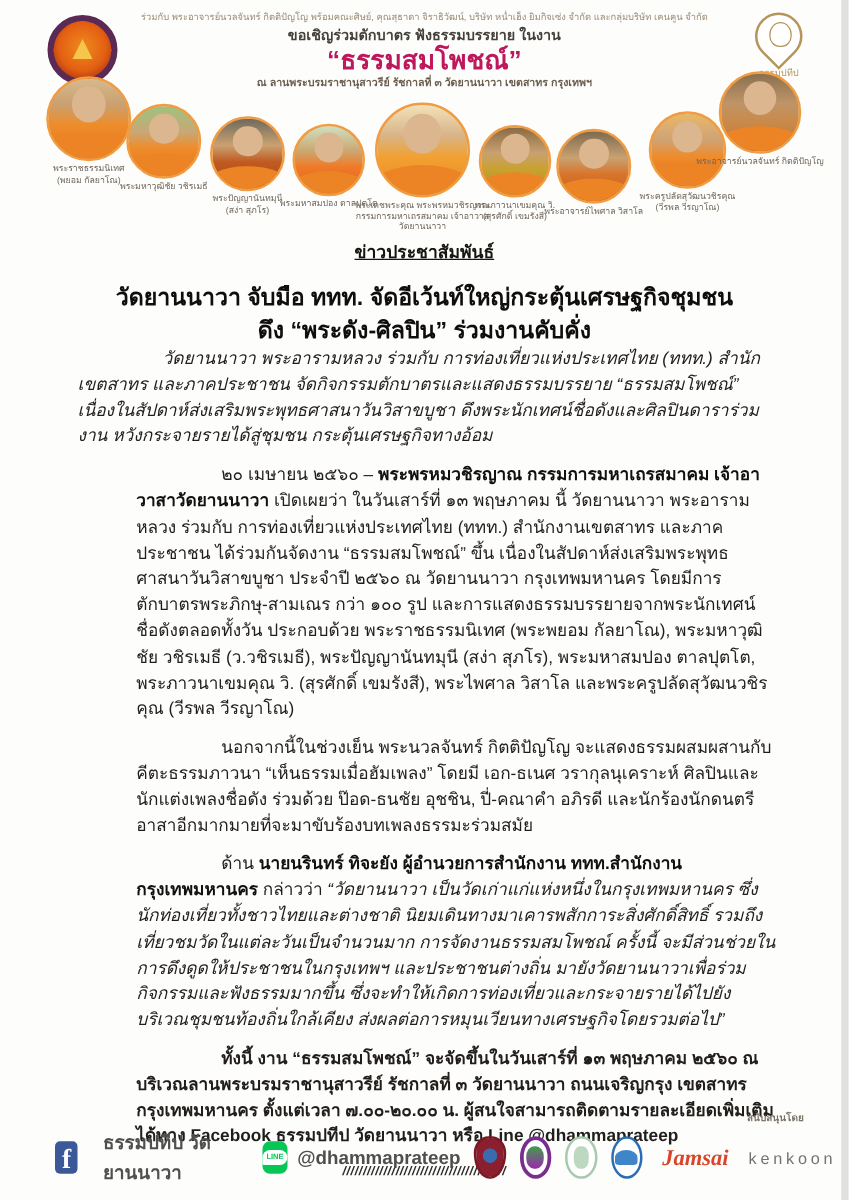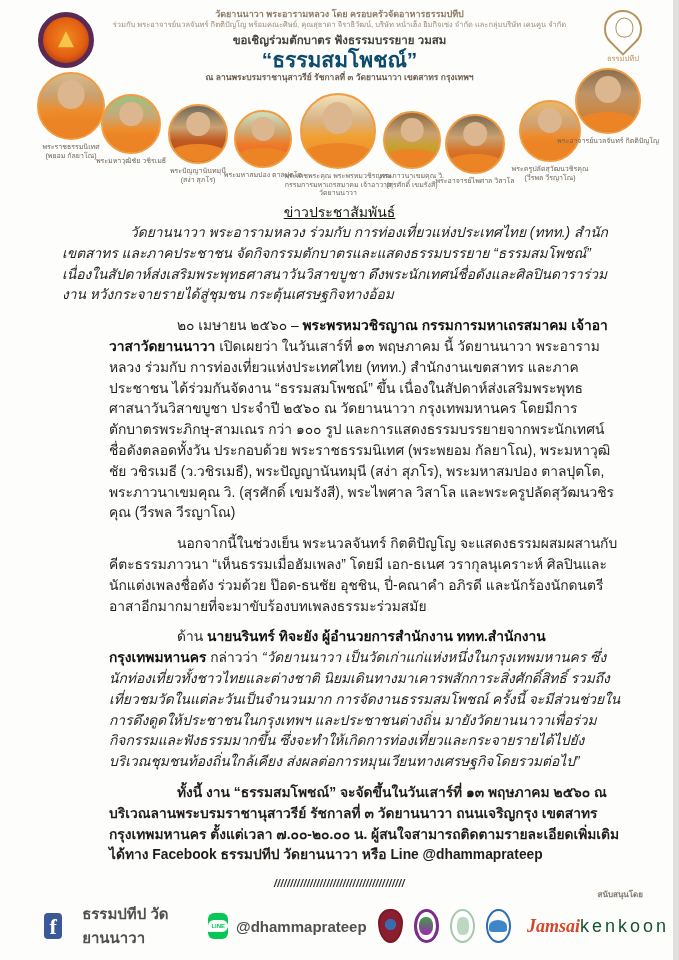--- a/index.html
+++ b/index.html
@@ -12,21 +12,21 @@
     overflow:hidden;
   }
   .page{position:relative;width:679px;height:960px;background:#fdfdfc;}
   .edge-strip{position:absolute;right:0;top:0;width:6px;height:100%;background:#e2e0de;}
 
   
   .header{position:relative;padding-top:9px;text-align:center;}
   .hdr-line1{font-size:9px;line-height:11px;color:#8d7a64;font-weight:bold;}
   .hdr-line2{font-size:7.5px;line-height:10px;color:#9b8a75;text-align:center;}
   .hdr-invite{font-size:11.5px;line-height:15px;font-weight:bold;color:#44403a;margin-top:3px;}
-  .hdr-event{font-size:21px;line-height:24px;font-weight:bold;color:#0c4a6e;}
+  .hdr-event{font-size:21px;line-height:24px;font-weight:bold;color:#be185d;}
   .hdr-date{font-size:13px;line-height:17px;font-weight:bold;color:#3f3a33;}
   .hdr-venue{font-size:8.5px;line-height:11px;font-weight:bold;color:#6b5e4f;}
 
   .seal{position:absolute;left:38px;top:12px;width:56px;height:56px;border-radius:50%;
     background:radial-gradient(circle at 50% 45%, #f08a1e 0%, #e35f12 55%, #b23a10 80%);
     border:5px solid #5a2a55;box-sizing:border-box;}
   .seal .flame{position:absolute;left:50%;top:50%;transform:translate(-50%,-55%);
     width:0;height:0;border-left:8px solid transparent;border-right:8px solid transparent;
     border-bottom:16px solid #f6c64a;}
   .budlogo{position:absolute;right:26px;top:10px;width:60px;text-align:center;}
@@ -52,21 +52,21 @@
   .monk:nth-of-type(2){left:76px;top:27px;width:110px;} .monk:nth-of-type(2) .photo{width:60px;height:60px;background:linear-gradient(180deg,#9fc27e 0%,#c7a878 36%,#ef8c2a 60%,#df751c 100%);}
   .monk:nth-of-type(3){left:143px;top:37px;width:110px;}.monk:nth-of-type(3) .photo{width:60px;height:60px;background:linear-gradient(180deg,#6d6a5e 0%,#c9a171 38%,#c05a20 62%,#a84a18 100%);}
   .monk:nth-of-type(4){left:208px;top:43px;width:110px;}.monk:nth-of-type(4) .photo{width:58px;height:58px;background:linear-gradient(180deg,#cfe0c2 0%,#cba873 36%,#f07a28 60%,#e0621e 100%);}
   .monk:nth-of-type(5){left:283px;top:26px;width:110px;}.monk:nth-of-type(5) .photo{width:76px;height:76px;background:linear-gradient(180deg,#f2e2b8 0%,#d8b488 34%,#f2a032 58%,#e88a24 100%);}
   .monk:nth-of-type(6){left:357px;top:44px;width:110px;}.monk:nth-of-type(6) .photo{width:58px;height:58px;background:linear-gradient(180deg,#8a6a42 0%,#c9a171 38%,#caa12e 62%,#b88a22 100%);}
   .monk:nth-of-type(7){left:420px;top:47px;width:110px;}.monk:nth-of-type(7) .photo{width:60px;height:60px;background:linear-gradient(180deg,#7c6a50 0%,#c9a171 38%,#d8742a 62%,#c05f1e 100%);}
   .monk:nth-of-type(8){left:495px;top:33px;width:110px;}.monk:nth-of-type(8) .photo{width:62px;height:62px;background:linear-gradient(180deg,#e8b86a 0%,#cfa374 36%,#f08a2a 60%,#df701e 100%);}
   .monk:nth-of-type(9){left:548px;top:1px;width:120px;} .monk:nth-of-type(9) .photo{width:66px;height:66px;background:linear-gradient(180deg,#8a7050 0%,#bf9468 38%,#c98a4a 62%,#b5763c 100%);}
 
   
-  .pr-label{text-align:center;font-size:14px;font-weight:normal;text-decoration:underline;
+  .pr-label{text-align:center;font-size:14px;font-weight:bold;text-decoration:underline;
     color:#17150f;margin-top:6px;}
   .headline{text-align:center;font-size:18.5px;line-height:26px;font-weight:bold;color:#0f0e0c;margin-top:13px;}
   .bodytext{margin:0 58px 0 62px;font-size:13.8px;line-height:20.8px;color:#201d1a;text-align:left;}
   .bodytext p{margin:0;text-indent:68px;}
   .bodytext p + p{margin-top:10px;margin-left:47px;}
   .p-lead{font-style:italic;}
   .seg-bold{font-weight:bold;color:#121110;}
   .seg-italic{font-style:italic;}
   .p-final{font-weight:bold;}
   .divider{text-align:center;font-size:10px;font-style:italic;font-weight:bold;
@@ -91,41 +91,40 @@
   .slogo-2::after{content:"";position:absolute;left:50%;top:50%;transform:translate(-50%,-50%);
     width:14px;height:18px;border-radius:45%;background:linear-gradient(180deg,#3f9e4a,#9c27b0);}
   .slogo-3{background:#fff;border:2px solid #a8c9ae;}
   .slogo-3::after{content:"";position:absolute;left:50%;top:50%;transform:translate(-50%,-50%);
     width:12px;height:18px;border-radius:40%;background:#bcd9c0;}
   .slogo-4{background:#fff;border:2px solid #2a6db5;}
   .slogo-4::after{content:"";position:absolute;left:50%;top:50%;transform:translate(-50%,-50%);
     width:18px;height:12px;border-radius:50% 50% 20% 20%;background:#3f86c9;}
   .jamsai{font-family:"Liberation Serif","DejaVu Serif",serif;font-style:italic;font-weight:bold;
     font-size:18px;color:#d8452a;margin-left:16px;}
-  .kenkoon{font-size:18px;letter-spacing:3px;color:#14532d;margin-left:0;}
+  .kenkoon{font-size:13px;letter-spacing:3px;color:#737373;margin-left:16px;}
 </style>
 </head>
 <body>
 
 <div class="page">
   <div class="edge-strip"></div>
 
   <div class="header">
     <div class="seal">
         <div class="flame"></div>
       </div>
     <div class="budlogo">
       <div class="bud">
           <div class="head"></div>
         </div>
       <div class="label">ธรรมปทีป</div>
     </div>
-    <div class="hdr-line1">วัดยานนาวา พระอารามหลวง โดย ครอบครัวจัดอาหารธรรมปทีป</div>
     <div class="hdr-line2">ร่วมกับ พระอาจารย์นวลจันทร์ กิตติปัญโญ พร้อมคณะศิษย์, คุณสุธาดา จิราธิวัฒน์, บริษัท หน่ำเฮ็ง ยิมกิจเซ่ง จำกัด และกลุ่มบริษัท เคนคูน จำกัด</div>
-    <div class="hdr-invite">ขอเชิญร่วมตักบาตร ฟังธรรมบรรยาย วมสม</div>
+    <div class="hdr-invite">ขอเชิญร่วมตักบาตร ฟังธรรมบรรยาย ในงาน</div>
     <div class="hdr-event">“ธรรมสมโพชณ์”</div>
     <div class="hdr-venue">ณ ลานพระบรมราชานุสาวรีย์ รัชกาลที่ ๓ วัดยานนาวา เขตสาทร กรุงเทพฯ</div>
   </div>
 
   <div class="monks">
     <div class="monk">
       <div class="photo"></div>
       <div class="cap"><span>พระราชธรรมนิเทศ</span><br><span>(พยอม กัลยาโณ)</span></div>
     </div>
     <div class="monk">
@@ -156,20 +155,24 @@
       <div class="photo"></div>
       <div class="cap"><span>พระครูปลัดสุวัฒนวชิรคุณ</span><br><span>(วีรพล วีรญาโณ)</span></div>
     </div>
     <div class="monk">
       <div class="photo"></div>
       <div class="cap"><span>พระอาจารย์นวลจันทร์ กิตติปัญโญ</span></div>
     </div>
   </div>
 
   <div class="pr-label">ข่าวประชาสัมพันธ์</div>
+  <div class="headline">
+    <span>วัดยานนาวา จับมือ ททท. จัดอีเว้นท์ใหญ่กระตุ้นเศรษฐกิจชุมชน</span><br>
+    <span>ดึง “พระดัง-ศิลปิน” ร่วมงานคับคั่ง</span>
+  </div>
 
   <div class="bodytext">
     <p class="p-lead">วัดยานนาวา พระอารามหลวง ร่วมกับ การท่องเที่ยวแห่งประเทศไทย (ททท.) สำนักเขตสาทร และภาคประชาชน จัดกิจกรรมตักบาตรและแสดงธรรมบรรยาย “ธรรมสมโพชณ์” เนื่องในสัปดาห์ส่งเสริมพระพุทธศาสนาวันวิสาขบูชา ดึงพระนักเทศน์ชื่อดังและศิลปินดาราร่วมงาน หวังกระจายรายได้สู่ชุมชน กระตุ้นเศรษฐกิจทางอ้อม</p>
     <p><span>๒๐ เมษายน ๒๕๖๐ – </span><span class="seg-bold">พระพรหมวชิรญาณ กรรมการมหาเถรสมาคม เจ้าอาวาสาวัดยานนาวา</span><span> เปิดเผยว่า ในวันเสาร์ที่ ๑๓ พฤษภาคม นี้ วัดยานนาวา พระอารามหลวง ร่วมกับ การท่องเที่ยวแห่งประเทศไทย (ททท.) สำนักงานเขตสาทร และภาคประชาชน ได้ร่วมกันจัดงาน “ธรรมสมโพชณ์” ขึ้น เนื่องในสัปดาห์ส่งเสริมพระพุทธศาสนาวันวิสาขบูชา ประจำปี ๒๕๖๐ ณ วัดยานนาวา กรุงเทพมหานคร โดยมีการตักบาตรพระภิกษุ-สามเณร กว่า ๑๐๐ รูป และการแสดงธรรมบรรยายจากพระนักเทศน์ชื่อดังตลอดทั้งวัน ประกอบด้วย พระราชธรรมนิเทศ (พระพยอม กัลยาโณ), พระมหาวุฒิชัย วชิรเมธี (ว.วชิรเมธี), พระปัญญานันทมุนี (สง่า สุภโร), พระมหาสมปอง ตาลปุตโต, พระภาวนาเขมคุณ วิ. (สุรศักดิ์ เขมรังสี), พระไพศาล วิสาโล และพระครูปลัดสุวัฒนวชิรคุณ (วีรพล วีรญาโณ)</span></p>
     <p>นอกจากนี้ในช่วงเย็น พระนวลจันทร์ กิตติปัญโญ จะแสดงธรรมผสมผสานกับคีตะธรรมภาวนา “เห็นธรรมเมื่อฮัมเพลง” โดยมี เอก-ธเนศ วรากุลนุเคราะห์ ศิลปินและนักแต่งเพลงชื่อดัง ร่วมด้วย ป๊อด-ธนชัย อุชชิน, ปี่-คณาคำ อภิรดี และนักร้องนักดนตรีอาสาอีกมากมายที่จะมาขับร้องบทเพลงธรรมะร่วมสมัย</p>
     <p><span>ด้าน </span><span class="seg-bold">นายนรินทร์ ทิจะยัง ผู้อำนวยการสำนักงาน ททท.สำนักงานกรุงเทพมหานคร</span><span> กล่าวว่า </span><span class="seg-italic">“วัดยานนาวา เป็นวัดเก่าแก่แห่งหนึ่งในกรุงเทพมหานคร ซึ่งนักท่องเที่ยวทั้งชาวไทยและต่างชาติ นิยมเดินทางมาเคารพสักการะสิ่งศักดิ์สิทธิ์ รวมถึงเที่ยวชมวัดในแต่ละวันเป็นจำนวนมาก การจัดงานธรรมสมโพชณ์ ครั้งนี้ จะมีส่วนช่วยในการดึงดูดให้ประชาชนในกรุงเทพฯ และประชาชนต่างถิ่น มายังวัดยานนาวาเพื่อร่วมกิจกรรมและฟังธรรมมากขึ้น ซึ่งจะทำให้เกิดการท่องเที่ยวและกระจายรายได้ไปยังบริเวณชุมชนท้องถิ่นใกล้เคียง ส่งผลต่อการหมุนเวียนทางเศรษฐกิจโดยรวมต่อไป”</span></p>
     <p class="p-final">ทั้งนี้ งาน “ธรรมสมโพชณ์” จะจัดขึ้นในวันเสาร์ที่ ๑๓ พฤษภาคม ๒๕๖๐ ณ บริเวณลานพระบรมราชานุสาวรีย์ รัชกาลที่ ๓  วัดยานนาวา ถนนเจริญกรุง เขตสาทร กรุงเทพมหานคร ตั้งแต่เวลา ๗.๐๐-๒๐.๐๐ น. ผู้สนใจสามารถติดตามรายละเอียดเพิ่มเติมได้ทาง Facebook ธรรมปทีป วัดยานนาวา หรือ Line @dhammaprateep</p>
   </div>
 
   <div class="divider">////////////////////////////////////////</div>

